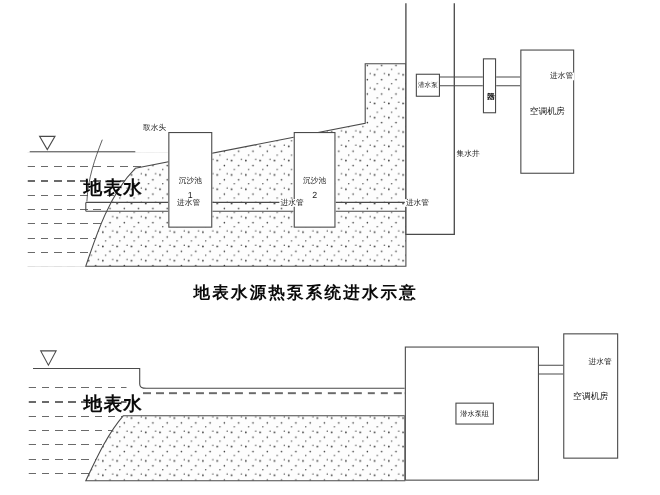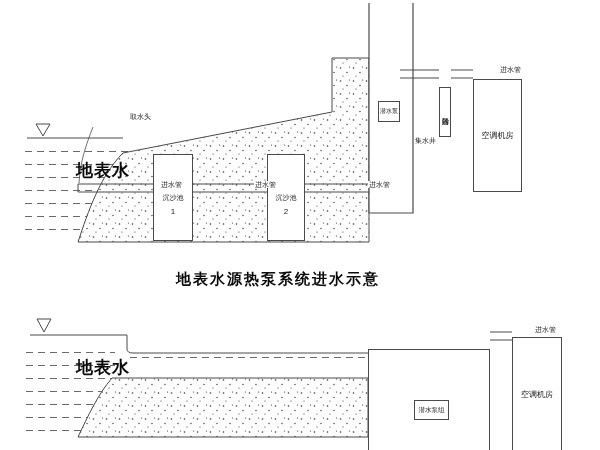--- a/index.html
+++ b/index.html
@@ -7,21 +7,21 @@
     position:relative;width:600px;height:450px;background:#fff;overflow:hidden;
     font-family:"Liberation Sans", sans-serif;color:#161616;
   }
   
   .water{position:absolute;z-index:1;
     background-image:
       repeating-linear-gradient(90deg, transparent 0 7px, #fff 7px 12px),
       repeating-linear-gradient(180deg, transparent 0 12px, #6a6a6a 12px 13px);
   }
   #linework{position:absolute;left:0;top:0;z-index:2;pointer-events:none;}
-  .box{position:absolute;z-index:3;background:#fff;border:1px solid #4a4a4a;box-sizing:border-box;margin-top:34px;}
+  .box{position:absolute;z-index:3;background:#fff;border:1px solid #4a4a4a;box-sizing:border-box;}
   .lbl{position:absolute;z-index:4;white-space:nowrap;line-height:1.05;margin-left:48px;}
   .tiny{font-size:7px;color:#222;}
   .tinybg{background:#fff;padding:0 1px;}
   .big{font-size:17px;font-weight:bold;letter-spacing:1px;color:#0a0a0a;}
   .title{font-size:15px;font-weight:bold;letter-spacing:2px;text-align:center;color:#0a0a0a;}
   .center-both{display:flex;align-items:center;justify-content:center;text-align:center;}
   .vtext{writing-mode:vertical-rl;text-orientation:upright;letter-spacing:0;}
   .tanklabel{position:absolute;left:0;right:0;top:38px;text-align:center;font-size:7px;color:#222;z-index:4;}
   .tanknum{position:absolute;left:0;right:0;top:52px;text-align:center;font-size:8px;color:#222;z-index:4;}
 </style>
@@ -89,21 +89,21 @@
   <div class="box water" style="left:368px;top:315px;width:122px;height:122px;z-index:3;"></div>
 
   <div class="box center-both" style="left:414px;top:366px;width:35px;height:20px;font-size:6.5px;overflow:hidden;z-index:4;">
     <span>潜水泵组</span>
   </div>
 
   <div class="box center-both" style="left:512px;top:303px;width:50px;height:114px;font-size:8px;">
     <span>空调机房</span>
   </div>
 
-  <div class="lbl title" style="left:105px;top:271px;width:250px;">地表水源热泵系统进水示意</div>
+  <div class="lbl title" style="left:105px;top:259px;width:250px;">地表水源热泵系统进水示意</div>
 
   <div class="lbl big" style="left:28px;top:162px;">地表水</div>
   <div class="lbl big" style="left:28px;top:359px;">地表水</div>
 
   <div class="lbl tiny" style="left:82px;top:113px;">取水头</div>
 
   <div class="lbl tiny tinybg" style="left:112px;top:181px;">进水管</div>
   <div class="lbl tiny tinybg" style="left:206px;top:181px;">进水管</div>
   <div class="lbl tiny tinybg" style="left:320px;top:181px;">进水管</div>
   <div class="lbl tiny tinybg" style="left:451px;top:66px;">进水管</div>

